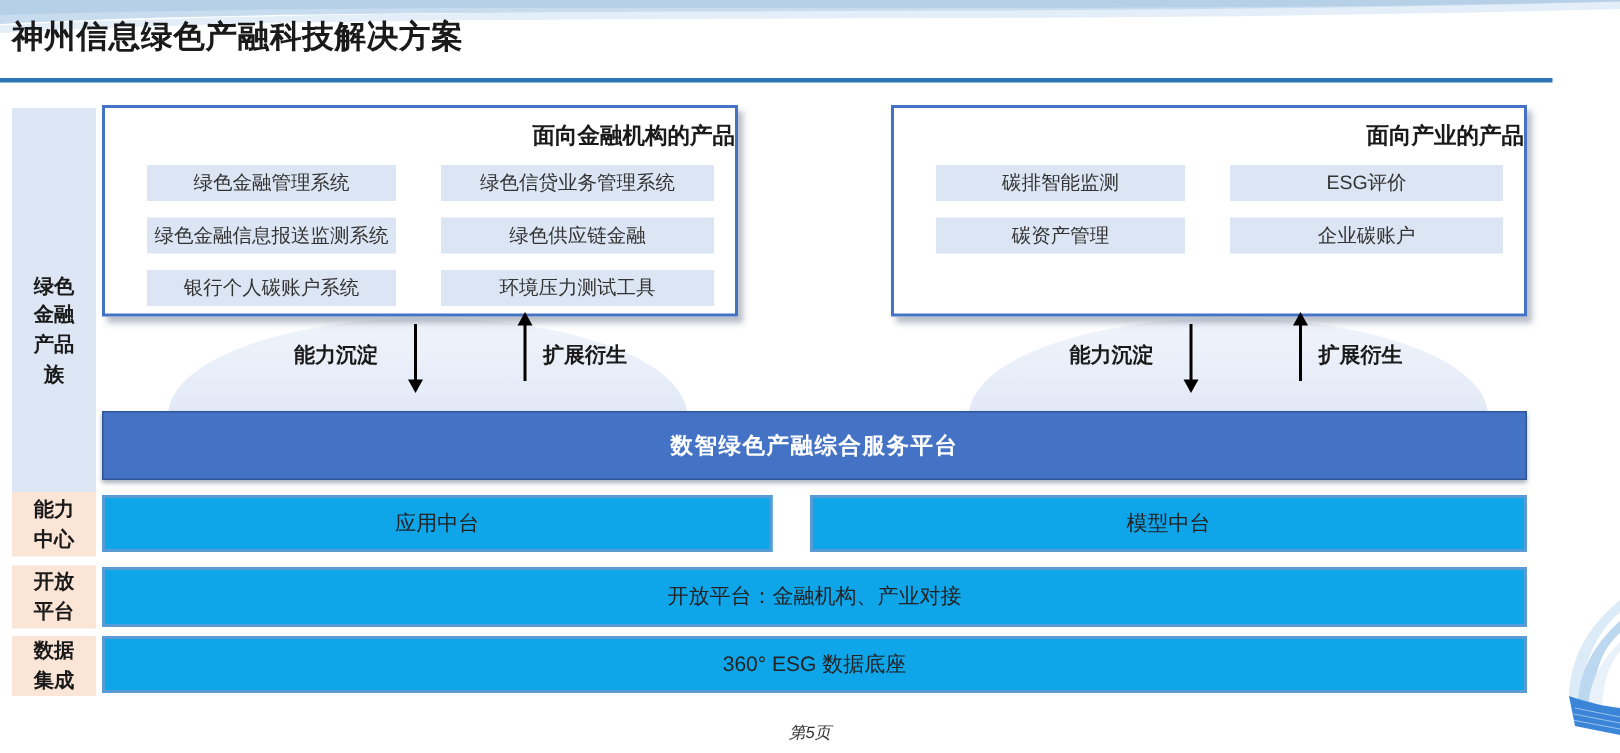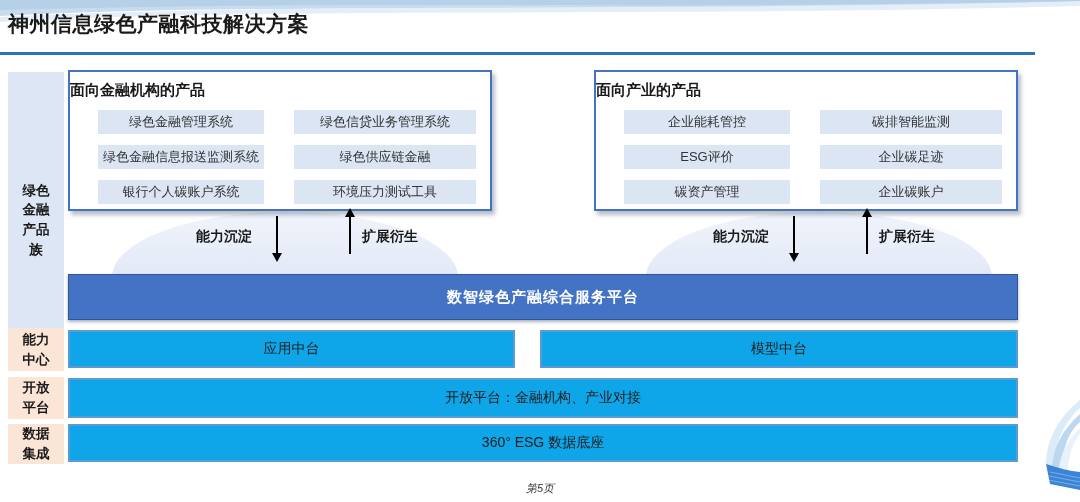--- a/index.html
+++ b/index.html
@@ -20,21 +20,21 @@
   .rail { position:absolute; display:flex; align-items:center; justify-content:center;
           text-align:center; font-weight:bold; font-size:13.5px; line-height:1.45; }
   .rail-family { left:8px; top:72px; width:56px; height:296px; background:#dce6f4; }
   .rail-row { left:8px; width:56px; background:#fbe5d6; }
   .rail span { display:block; width:30px; }
   
   .pbox { position:absolute; top:70px; width:424px; height:141px; background:#fff;
           border:2px solid #4472c4; box-shadow:3px 4px 4px rgba(100,110,130,.45); z-index:2; }
   .pbox-left { left:68px; }
   .pbox-right { left:594px; }
-  .pbox-title { text-align:left; font-weight:bold; font-size:15px; margin-top:9px; }
+  .pbox-title { text-align:right; font-weight:bold; font-size:15px; margin-top:9px; }
   .pitems { display:grid; grid-template-columns:166px 182px; column-gap:30px; row-gap:11px;
             padding:10px 12px 0 28px; }
   .pitem { height:24px; background:#dbe5f3; display:flex; align-items:center; justify-content:center;
            font-size:13px; color:#333; }
   
   .dome-clip { position:absolute; top:212px; width:346px; height:62px; overflow:hidden; z-index:0; }
   .dome { width:346px; height:130px; border-radius:50%;
           background:linear-gradient(to bottom, #f0f4fb 0%, #dbe3f4 75%); }
   .arrow-label { position:absolute; top:228px; font-size:14px; font-weight:bold; z-index:2; }
   .arr { position:absolute; top:216px; width:2px; height:38px; background:#000; z-index:2; }
@@ -81,24 +81,22 @@
       <div class="pitem">绿色金融信息报送监测系统</div>
       <div class="pitem">绿色供应链金融</div>
       <div class="pitem">银行个人碳账户系统</div>
       <div class="pitem">环境压力测试工具</div>
     </div>
   </div>
 
   <div class="pbox pbox-right">
     <div class="pbox-title">面向产业的产品</div>
     <div class="pitems">
-      <div class="pitem">企业能耗管控</div>
       <div class="pitem">碳排智能监测</div>
       <div class="pitem">ESG评价</div>
-      <div class="pitem">企业碳足迹</div>
       <div class="pitem">碳资产管理</div>
       <div class="pitem">企业碳账户</div>
     </div>
   </div>
 
   <div class="dome-clip" style="left:112px;">
       <div class="dome"></div>
     </div>
   <div class="dome-clip" style="left:646px;">
       <div class="dome"></div>

